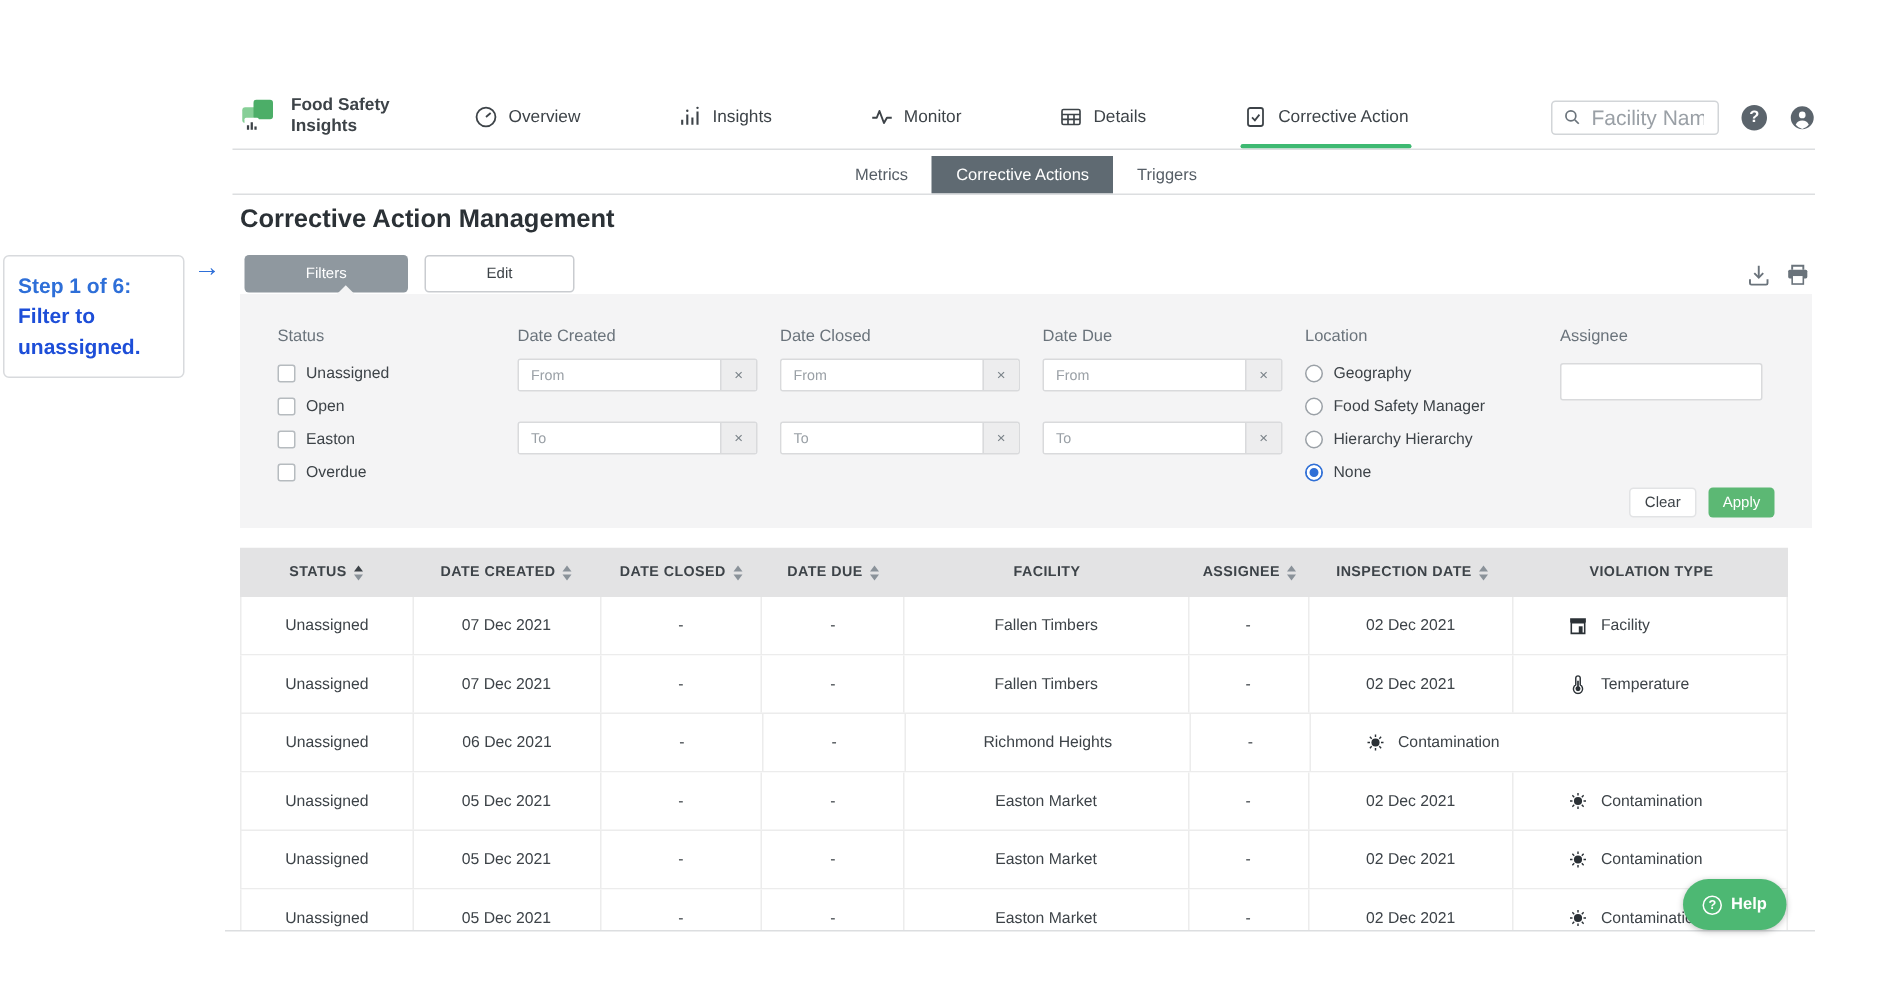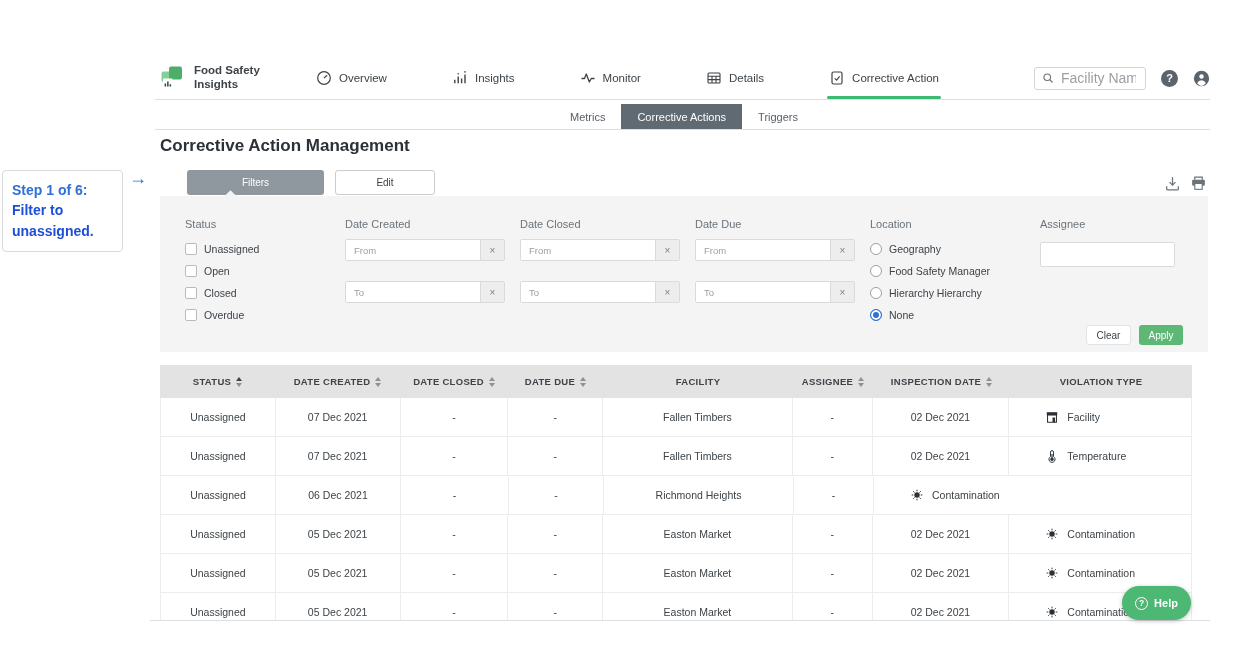--- a/index.html
+++ b/index.html
@@ -33,21 +33,21 @@
   
   .page-title{position:absolute;left:160px;top:136px;font-size:17px;font-weight:bold;color:#2b3136;}
   .step-box{position:absolute;left:2px;top:170px;width:121px;height:82px;background:#fff;border:1px solid #d8dadd;
             border-radius:4px;padding:9px 9px;font-size:14px;font-weight:bold;line-height:1.45;}
   .step-label{color:#2e6fd8;}
   .step-text{color:#1d4ed8;margin-top:24px;}
   .step-arrow{position:absolute;left:129px;top:168px;color:#2e6fd8;font-size:18px;font-weight:bold;}
   .toolbar{position:absolute;left:163px;top:170px;display:flex;gap:11px;}
   .btn{display:flex;align-items:center;justify-content:center;font-size:10px;border-radius:3px;cursor:pointer;
        font-family:"Liberation Sans",sans-serif;}
-  .btn-filters{width:137px;height:25px;background:#8f989f;color:#fff;border:none;margin-left:24px;}
+  .btn-filters{width:109px;height:25px;background:#8f989f;color:#fff;border:none;}
   .btn-edit{width:100px;height:25px;background:#fff;color:#3d4348;border:1px solid #c9ccd0;}
   .export-icons{position:absolute;left:1164px;top:175px;display:flex;gap:9px;color:#6a737b;}
   .export-icons .icn{width:17px;height:17px;display:flex;cursor:pointer;}
 
   
   .filter-panel{position:absolute;left:160px;top:196px;width:1048px;height:156px;background:#f4f4f5;}
   .panel-notch{position:absolute;left:66px;top:-4px;width:9px;height:9px;background:#f4f4f5;transform:rotate(45deg);}
   .fgroup{position:absolute;top:22px;}
   .fgroup-label{font-size:11px;color:#6a737b;margin-bottom:9px;}
   .grp-status{left:25px;}
@@ -238,21 +238,21 @@
           <label class="opt-row">
             <span class="cb"></span>
             <span>Unassigned</span>
           </label>
           <label class="opt-row">
             <span class="cb"></span>
             <span>Open</span>
           </label>
           <label class="opt-row">
             <span class="cb"></span>
-            <span>Closed</span>
+            <span>Easton</span>
           </label>
           <label class="opt-row">
             <span class="cb"></span>
             <span>Overdue</span>
           </label>
         </div>
     </div>
 
     <div id="date-filters">
         <div class="fgroup dfg" style="left: 185px;">

